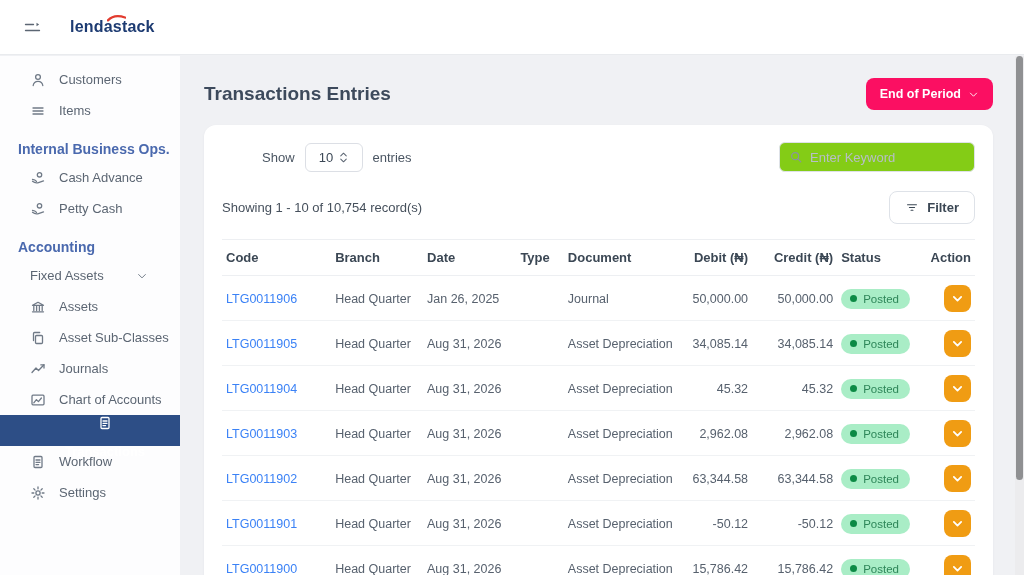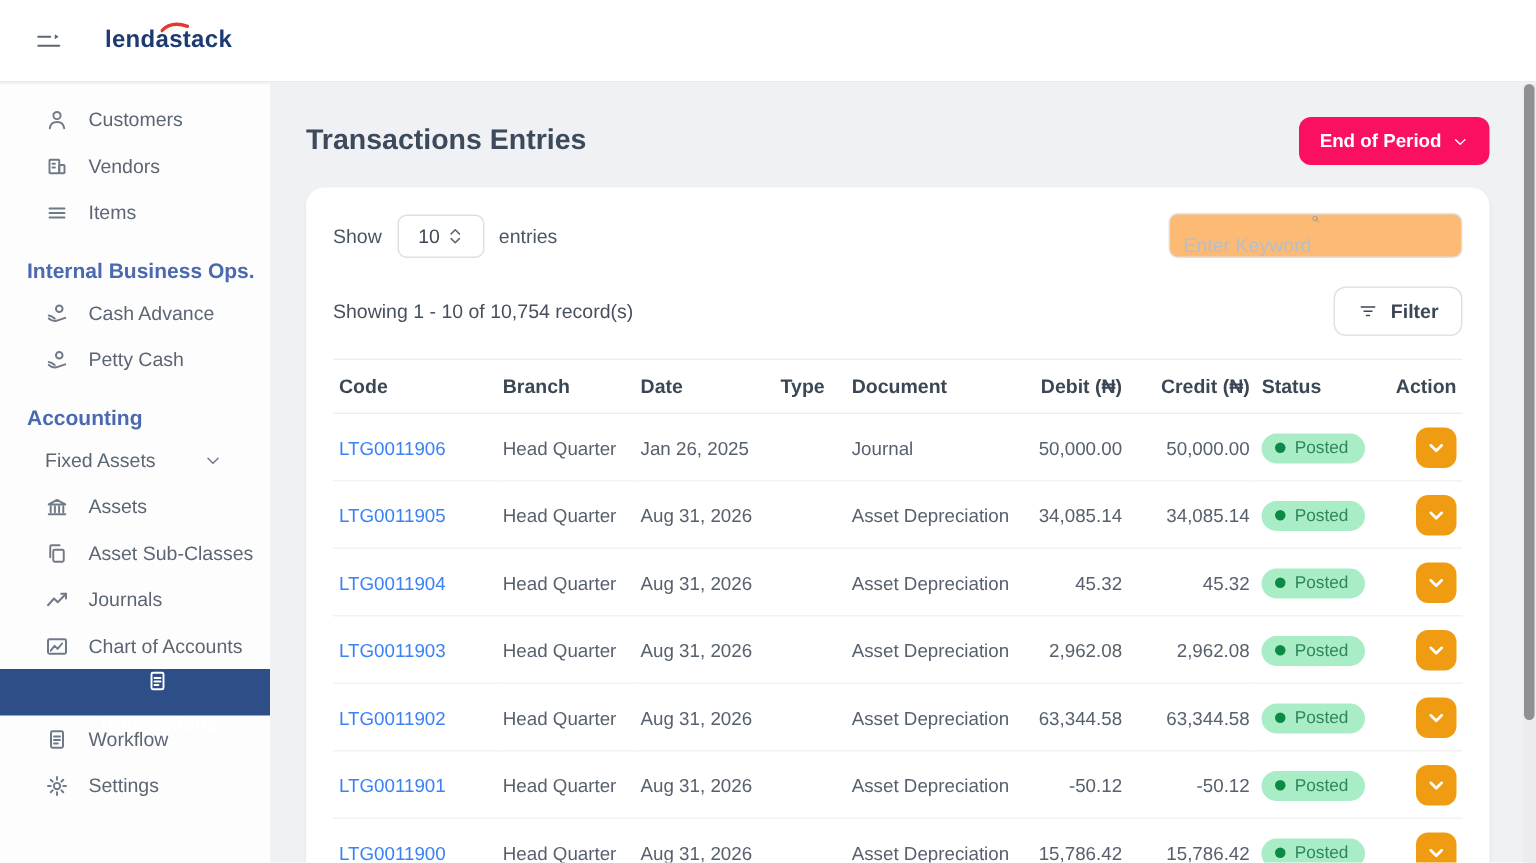--- a/index.html
+++ b/index.html
@@ -47,29 +47,29 @@
     background:#fb0f62; color:#ffffff; border:none; border-radius:8px;
     font-size:12.5px; font-weight:600; padding:9px 14px;
     display:inline-flex; align-items:center; gap:7px; cursor:pointer;
     font-family:inherit;
   }
   .card {
     margin-top:15px; background:#ffffff; border-radius:12px;
     box-shadow:0 1px 3px rgba(20,30,60,.05); padding:17px 18px 0; height:620px;
   }
   .ctrl-row1 { display:flex; align-items:center; justify-content:space-between; }
-  .show-wrap { display:flex; align-items:center; gap:10px; font-size:13px; color:#4a5562; }
+  .show-wrap { display:flex; align-items:center; gap:10px; font-size:13px; color:#4a5562;margin-left:40px; }
   .page-size {
     width:58px; height:29px; border:1px solid #dcdfe5; border-radius:6px;
     display:flex; align-items:center; justify-content:center; gap:6px;
     font-size:13px; color:#3c4856; cursor:pointer; background:#fff;
   }
   .search-box {
     width:196px; height:30px; border:1px solid #dee2e8; border-radius:6px;
-    display:flex; align-items:center; padding:0 9px; gap:7px; background:#fdba74;flex-direction:column;
+    display:flex; align-items:center; padding:0 9px; gap:7px; background:#84cc16;
   }
   .search-box input {
     border:none; outline:none; flex:1; font-size:13px; color:#4a5562;
     font-family:inherit; background:transparent; min-width:0;
   }
   .search-box input::placeholder { color:#b7bec8; }
   .ctrl-row2 { display:flex; align-items:center; justify-content:space-between; margin-top:19px; }
   .showing-text { font-size:13px; color:#46505c;text-align:right; }
   .filter-btn {
     background:#fff; border:1px solid #dee2e8; border-radius:8px;
@@ -126,28 +126,20 @@
 <div class="sidebar">
 
   <div class="s-item">
     <svg width="16" height="16" viewBox="0 0 16 16" class="icon-stroke">
       <circle cx="8" cy="5" r="2.4"></circle>
         <path d="M3.2 13.5c.4-2.8 2.3-4.2 4.8-4.2s4.4 1.4 4.8 4.2"></path>
     </svg>
     <span>Customers</span>
   </div>
 
-  <div class="s-item">
-    <svg width="16" height="16" viewBox="0 0 16 16" class="icon-stroke">
-      <rect x="3" y="3.5" width="6.5" height="9" rx=".5"></rect>
-        <rect x="9.5" y="7" width="3.5" height="5.5" rx=".5"></rect>
-        <path d="M5 6.2h1.6M5 8.7h1.6"></path>
-    </svg>
-    <span>Vendors</span>
-  </div>
 
   <div class="s-item">
     <svg width="16" height="16" viewBox="0 0 16 16" class="icon-stroke">
       <path d="M3 5h10M3 8h10M3 11h10"></path>
     </svg>
     <span>Items</span>
   </div>
 
   <div class="s-header">Internal Business Ops.</div>
 

